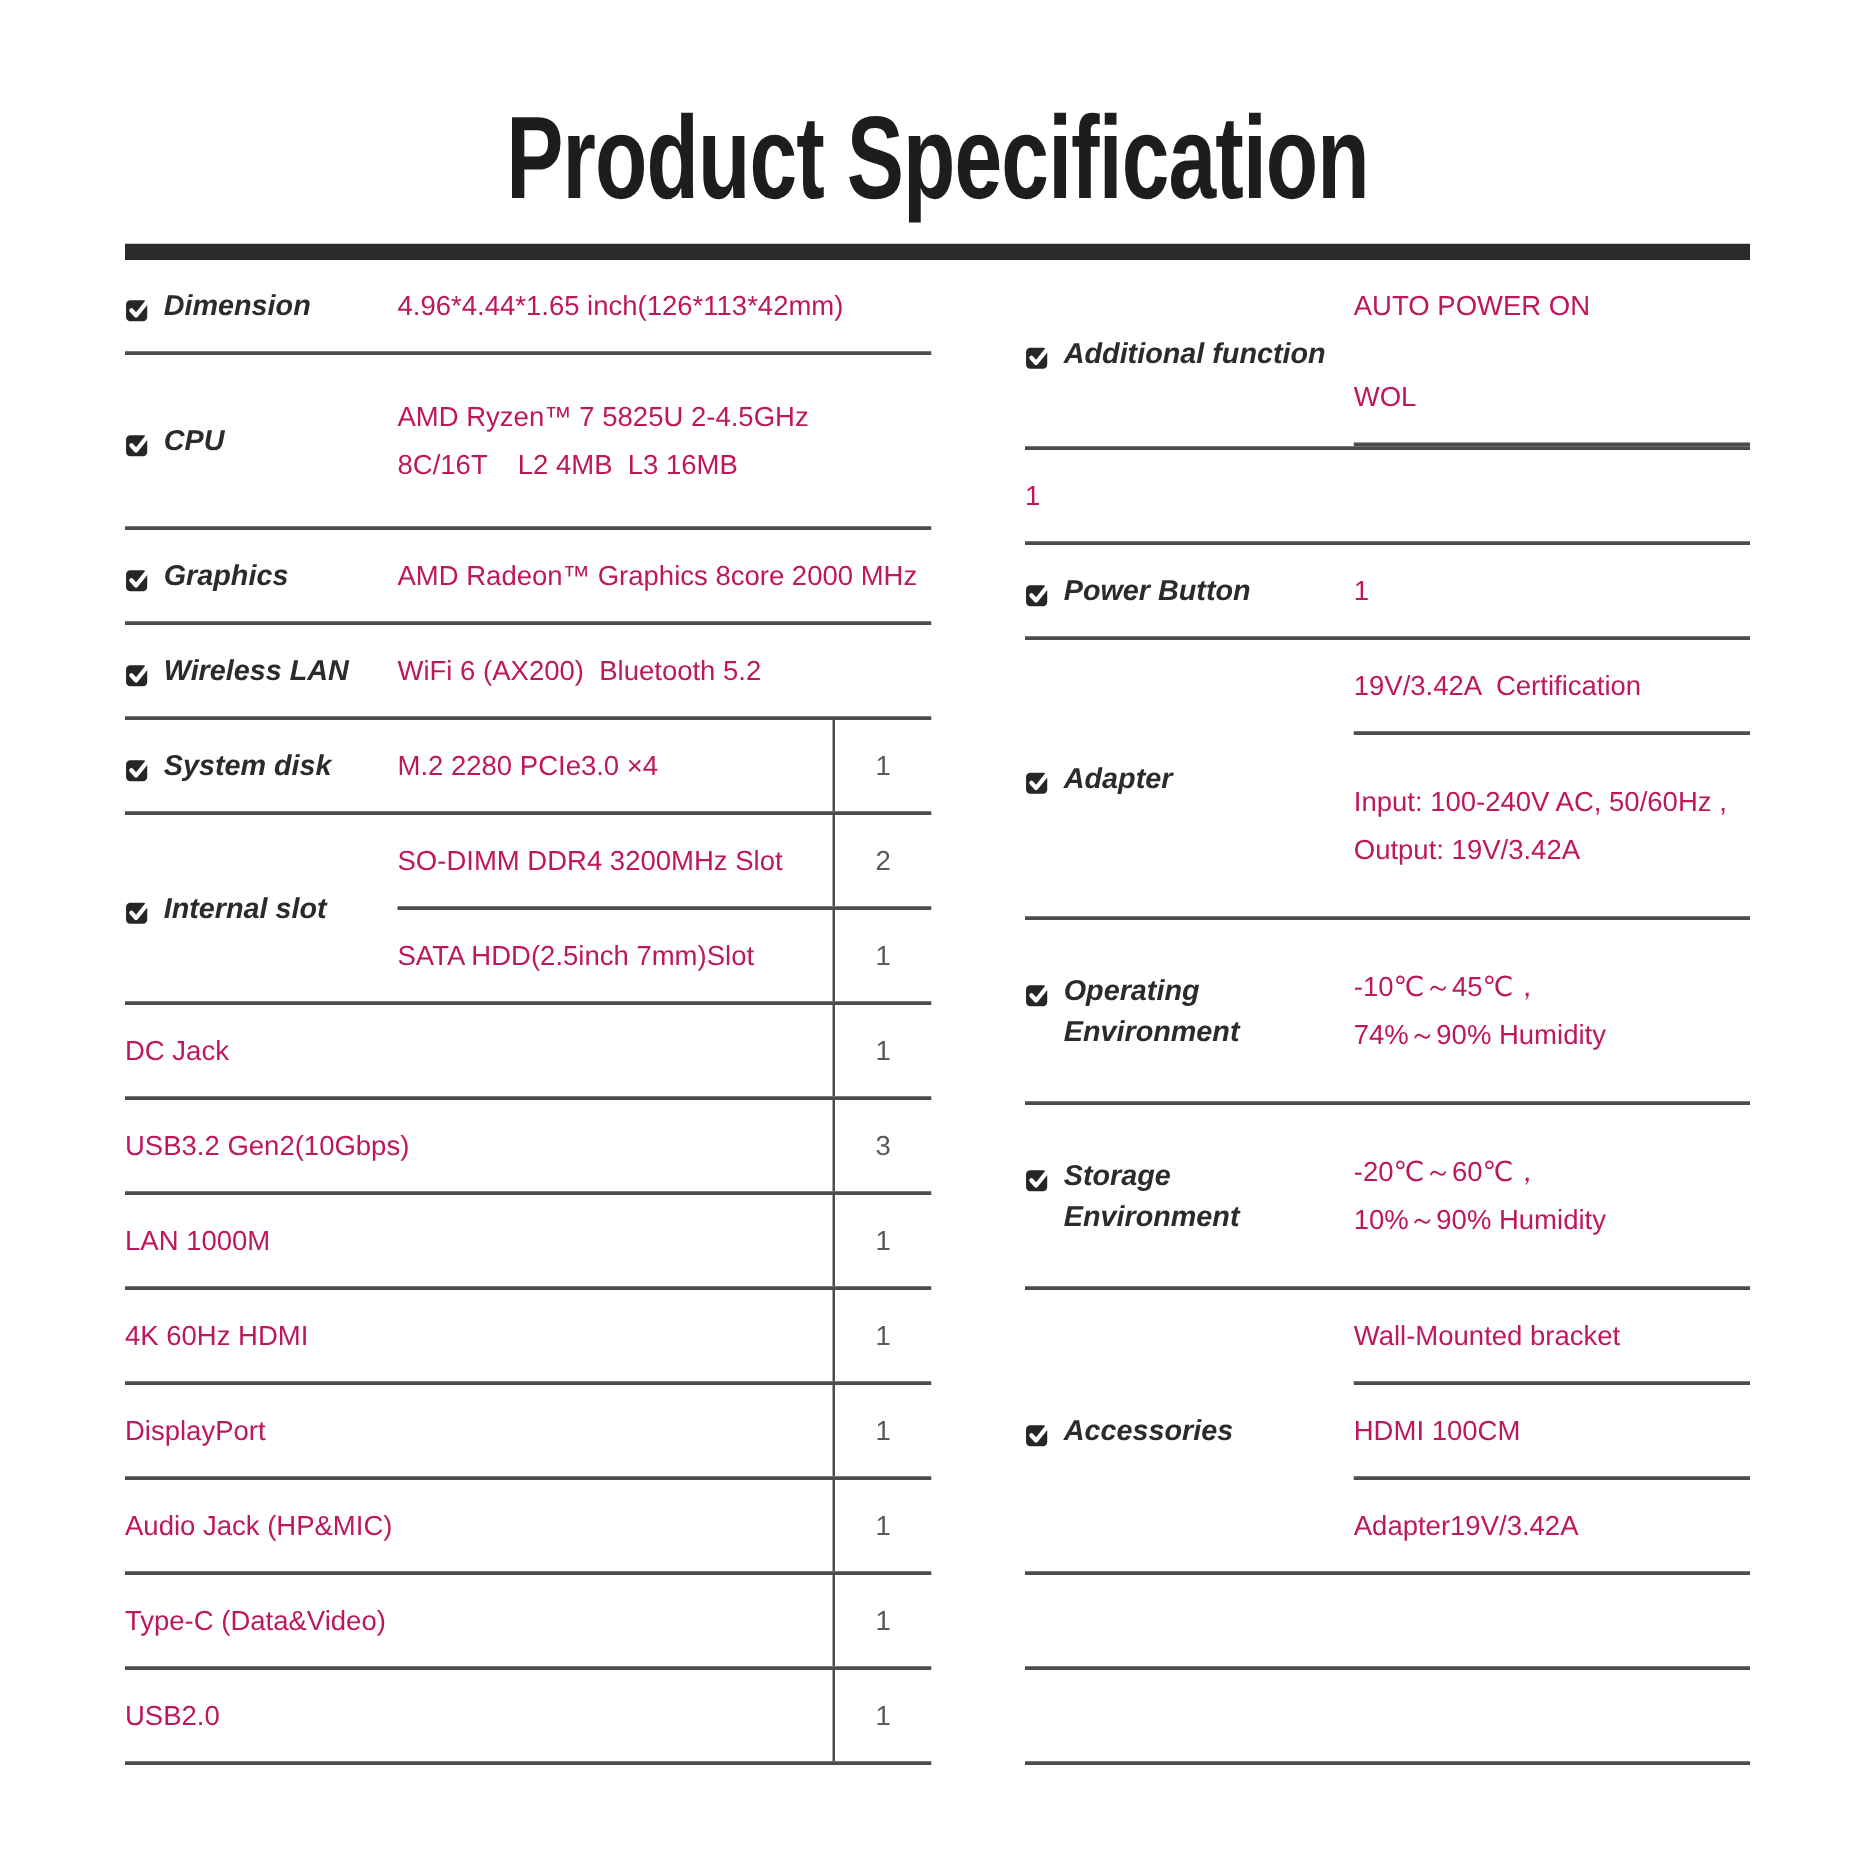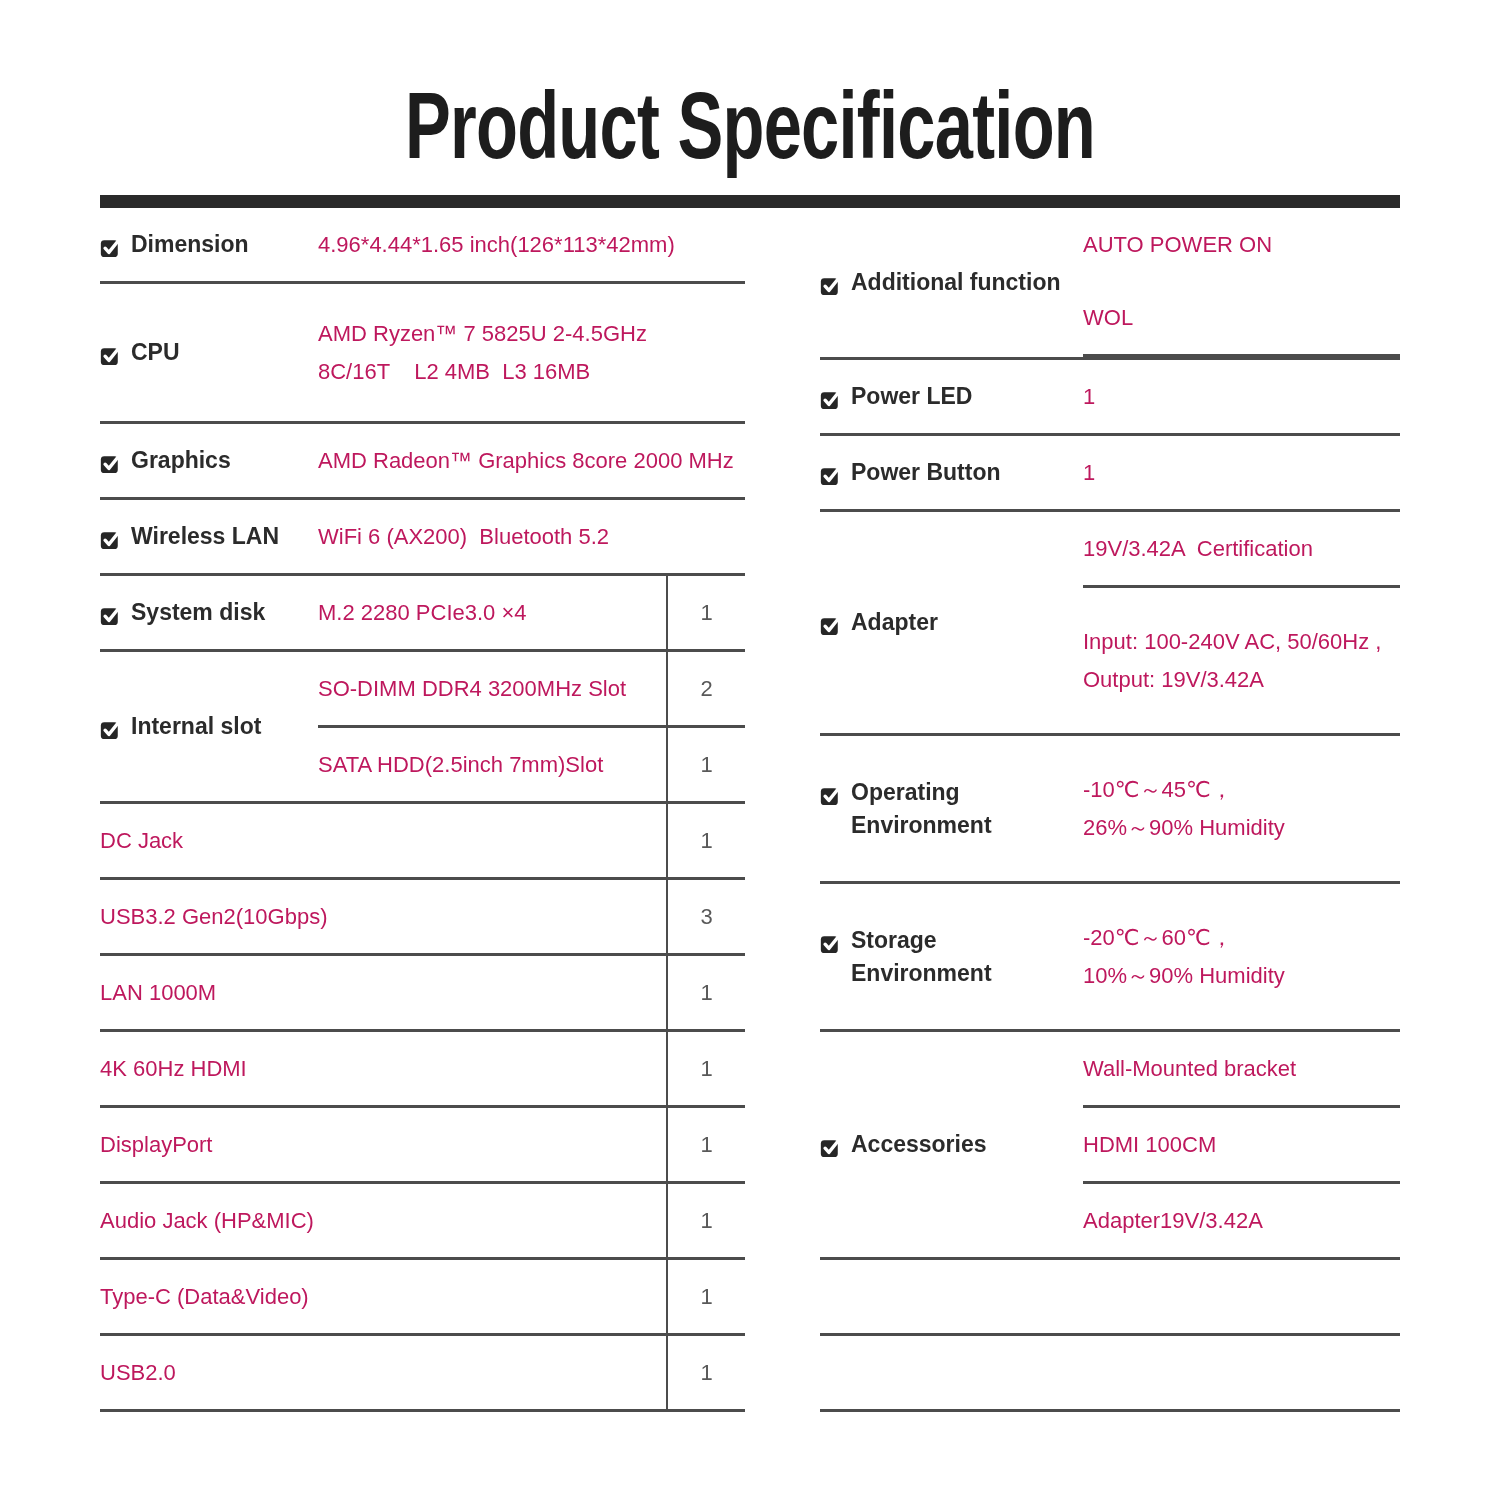--- a/index.html
+++ b/index.html
@@ -25,21 +25,21 @@
   .spec-table{display:flex;flex-direction:column;}
   #left-table{width:645px;}
   #right-table{width:580px;}
   .spec-group{display:flex;border-bottom:3px solid #4c4c4c;}
   .label-cell{flex:0 0 auto;display:flex;align-items:center;}
   #left-table .label-cell{width:218px;}
   #right-table .label-cell{width:263px;}
   .label-wrap{display:flex;align-items:flex-start;gap:9px;}
   .checkbox{flex:0 0 auto;margin-top:6px;display:block;line-height:0;}
   .label-text{font-size:23px;font-weight:bold;color:#2b2b2b;}
-  .label-text div{line-height:33px;white-space:pre-wrap;}
+  .label-text div{line-height:33px;white-space:pre-wrap;font-style:italic;}
   .subs{flex:1 1 auto;display:flex;flex-direction:column;min-width:0;}
   .sub-row{display:flex;min-height:73px;}
   .sub-row.two-line{min-height:137px;}
   #right-table .sub-row.two-line{min-height:145px;}
   .sub-row.divided{border-bottom:3px solid #4c4c4c;}
   .value-cell{
     flex:1 1 auto;display:flex;flex-direction:column;justify-content:center;
     gap:11px;font-size:22px;color:#be185d;
   }
   .value-cell div{line-height:27px;white-space:pre-wrap;}
@@ -279,33 +279,20 @@
   </div>
           <div class="sub-row divided">
     <div class="value-cell">
               <div>WOL</div>
             </div>
 
   </div>
         </div>
   </section>
       <section class="spec-group">
-    <div class="label-cell">
-      <span class="label-wrap">
-        <span class="checkbox">
-          <svg width="22" height="25" viewBox="0 0 26 29" aria-hidden="true">
-            <rect x="1" y="7" width="20" height="20" rx="4" fill="#262626"></rect>
-            <path d="M6 16.5 L10.5 21.5 L23 6" stroke="#ffffff" stroke-width="4" fill="none" stroke-linecap="round" stroke-linejoin="round"></path>
-          </svg>
-        </span>
-        <span class="label-text">
-              <div>Power LED</div>
-            </span>
-      </span>
-    </div>
     <div class="subs">
           <div class="sub-row">
     <div class="value-cell">
               <div>1</div>
             </div>
 
   </div>
         </div>
   </section>
       <section class="spec-group">
@@ -373,21 +360,21 @@
         <span class="label-text">
               <div>Operating</div>
               <div>Environment</div>
             </span>
       </span>
     </div>
     <div class="subs">
           <div class="sub-row two-line">
     <div class="value-cell">
               <div>-10℃～45℃，</div>
-              <div>26%～90% Humidity</div>
+              <div>74%～90% Humidity</div>
             </div>
 
   </div>
         </div>
   </section>
       <section class="spec-group">
     <div class="label-cell">
       <span class="label-wrap">
         <span class="checkbox">
           <svg width="22" height="25" viewBox="0 0 26 29" aria-hidden="true">

